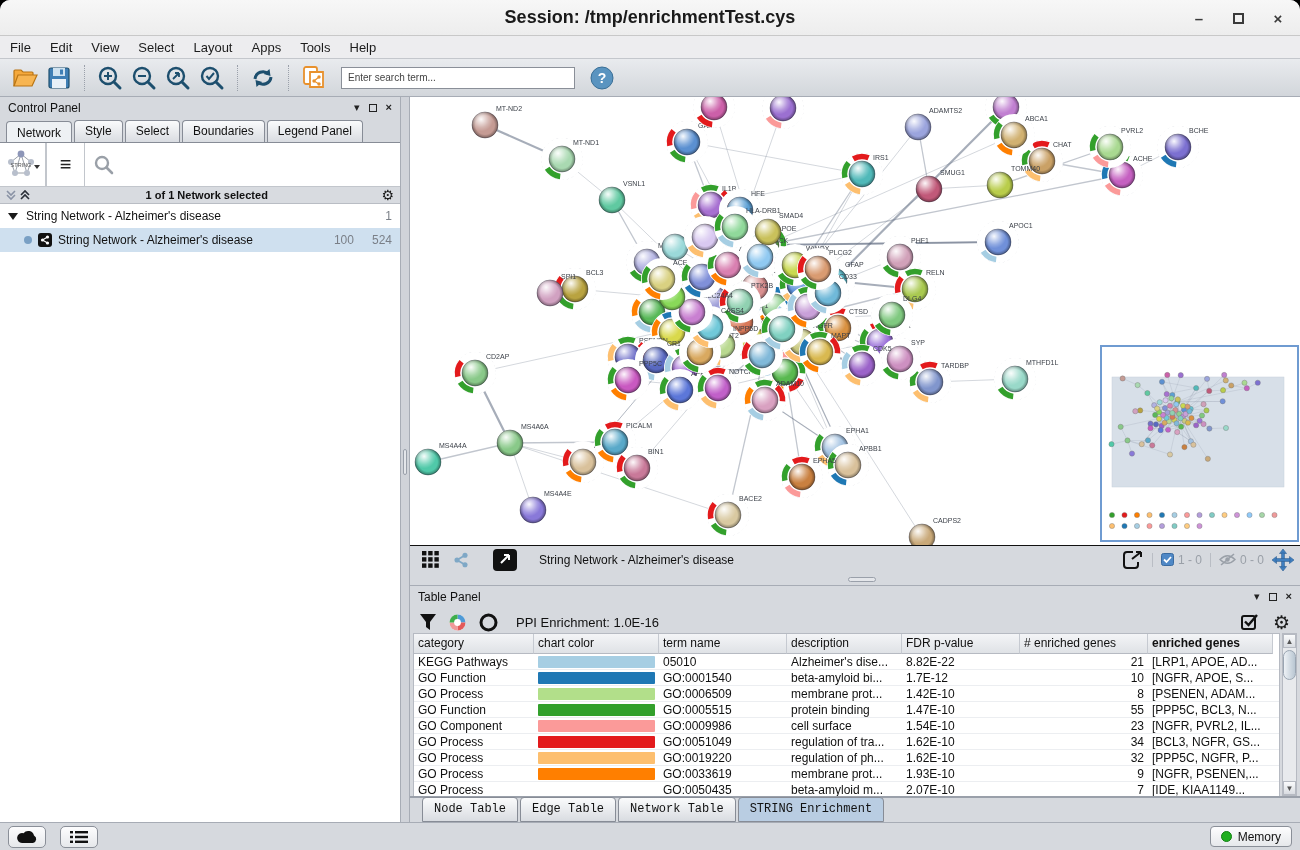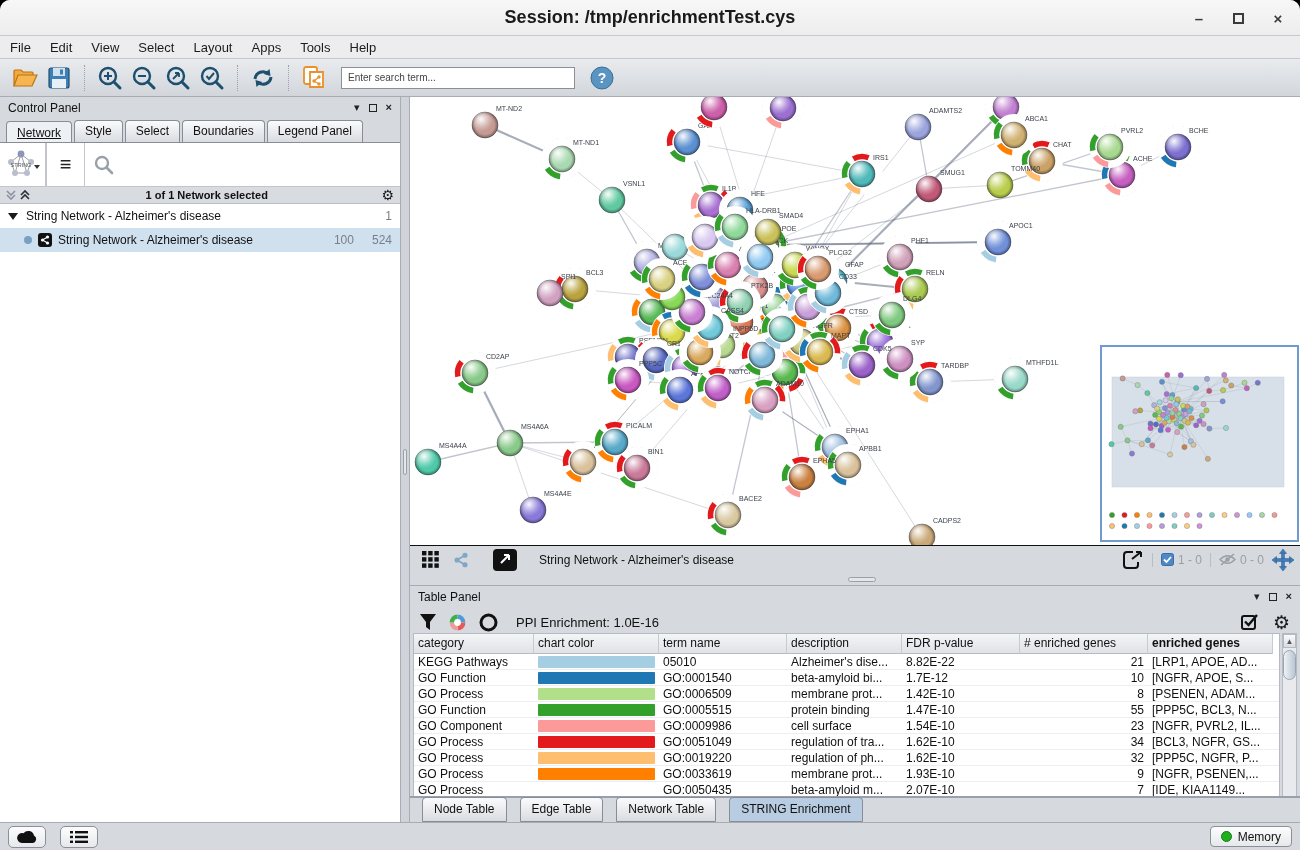--- a/index.html
+++ b/index.html
@@ -28,21 +28,21 @@
   .content { position:absolute; left:0; top:97px; width:1300px; height:725px; }
 
   
   .cpanel { position:absolute; left:0; top:0; width:401px; height:725px; background:#d6d9de; border-right:1px solid #a7acb5; }
   .panel-head { height:21px; display:flex; align-items:center; padding:0 8px; font-size:12px; color:#111; }
   .panel-head .ph-icons { margin-left:auto; display:flex; align-items:center; gap:9px; color:#333; }
   .ph-ic { font-size:11px; line-height:1; color:#222; }
   .ph-box { width:8px; height:8px; border:1.5px solid #222; }
   .cp-tabs { display:flex; padding:2px 4px 0 6px; height:24px; gap:2px; }
   .tab { font-size:12px; color:#111; padding:3px 10px 4px; border:1px solid #878c96; border-bottom:none; border-radius:4px 4px 0 0; background:linear-gradient(#fafbfc,#d9dce1); white-space:nowrap; }
-  .tab.active { background:#eef1f4; font-weight:normal; position:relative; top:1px; padding-top:4px;text-decoration:underline; }
+  .tab.active { background:#eef1f4; font-weight:normal; position:relative; top:1px; padding-top:4px; }
   .cp-body { position:absolute; left:0; top:45px; width:400px; bottom:0; background:#fff; border-top:1px solid #878c96; }
   .string-row { height:44px; display:flex; align-items:center; border-bottom:1px solid #c2c6cc; }
   .string-logo { width:46px; height:43px; display:flex; align-items:center; justify-content:center; border-right:1px solid #c2c6cc; }
   .s-input-wrap { position:relative; flex:1; height:100%; }
   .s-input { width:100%; height:100%; border:none; outline:none; font-size:13px; padding:0 8px; color:#333; }
   .s-input::placeholder { color:#9aa0a8; }
   .species-hint { position:absolute; left:188px; top:14px; font-size:13px; color:#9aa0a8; pointer-events:none; }
   .sq-btn { width:38px; height:43px; display:flex; align-items:center; justify-content:center; border-left:1px solid #c2c6cc; font-size:20px; color:#222; }
   .sel-row { height:17px; background:#d8dbe0; border-bottom:1px solid #b9bdc4; display:flex; align-items:center; padding:0 6px; font-size:11px; color:#111; }
   .sel-row .sel-text { flex:1; text-align:center; font-weight:bold; font-size:11px; }
@@ -63,38 +63,38 @@
   .netview { position:absolute; left:0; top:0; width:890px; height:448px; background:#fff; overflow:hidden; }
   .navigator { position:absolute; left:690px; top:248px; width:199px; height:197px; background:#fff; border:2px solid #6f9bd1; }
   .nettoolbar { position:absolute; left:0; top:448px; width:890px; height:28px; background:#d6d9de; border-top:1px solid #111; display:flex; align-items:center; padding:0 6px; gap:4px; }
   .nt-title { font-size:12px; color:#111; margin-left:14px; flex:1; }
   .nt-right { display:flex; align-items:center; gap:8px; color:#8a8f98; font-size:12px; }
   .nt-counter { display:flex; align-items:flex-start; gap:4px; color:#9aa0a8; border-left:1px solid #b9bdc4; padding-left:8px; }
   .hsplit { position:absolute; left:0; top:476px; width:890px; height:12px; background:#d6d9de; }
   .hsplit .pill-h { position:absolute; left:438px; top:4px; width:28px; height:5px; border:1px solid #9aa0aa; border-radius:3px; background:#e4e6ea; }
 
   
-  .tpanel { position:absolute; left:0; top:488px; width:890px; height:238px; background:#d6d9de; border-top:1px solid #a7acb5; }
+  .tpanel { position:absolute; left:0; top:488px; width:890px; height:211px; background:#d6d9de; border-top:1px solid #a7acb5; }
   .tp-toolbar { height:30px; display:flex; align-items:center; gap:12px; padding:0 10px; }
   .tp-ppi { font-size:13px; color:#111; margin-left:6px; flex:1; }
   .tp-right { display:flex; gap:14px; align-items:center; }
   .ttable { position:absolute; left:3px; top:47px; right:20px; bottom:0; background:#fff; overflow:hidden; border:1px solid #b6bac2; border-bottom:none; }
   .thead { display:flex; height:20px; }
   .th { background:linear-gradient(#f4f5f7,#dfe2e6); border-right:1px solid #c6cad1; border-bottom:1px solid #b6bac2; font-size:12px; color:#111; padding:2px 4px; white-space:nowrap; overflow:hidden; }
   .tbody { position:absolute; left:0; top:20px; right:0; bottom:0; overflow:hidden; }
   .trow { display:flex; height:16px; border-bottom:1px solid #eceef1; background:#fff; }
   .td { font-size:12px; color:#111; padding:0 4px; white-space:nowrap; overflow:hidden; line-height:16px; }
   .td.num { text-align:right; }
   .swatch { display:block; height:12px; margin-top:2px; border-radius:1px; }
   .vscroll { position:absolute; right:3px; top:47px; width:15px; bottom:0; background:#e8eaed; border:1px solid #b6bac2; }
   .vs-arrow { position:absolute; left:0; width:13px; height:14px; display:flex; align-items:center; justify-content:center; font-size:8px; color:#555; background:linear-gradient(#fafbfc,#d9dce1); border:1px solid #b6bac2; }
   .vs-thumb { position:absolute; left:0px; top:16px; width:13px; height:30px; background:linear-gradient(90deg,#eef2f6,#b9c6d2); border:1px solid #9aa5b2; border-radius:7px; }
 
   
-  .btabs { position:absolute; left:0; top:699px; width:890px; height:26px; background:#d6d9de; border-top:2px solid #9aa0aa; display:flex; align-items:flex-end; padding:3px 0 0 12px; gap:13px; }
+  .btabs { position:absolute; left:0; top:699px; width:890px; height:26px; background:#d6d9de; border-top:2px solid #9aa0aa; display:flex; align-items:flex-end; padding:3px 0 0 12px; gap:2px;font-family:Liberation Mono, monospace; }
   .btab { font-size:12px; color:#111; padding:4px 11px 5px; border:1px solid #878c96; border-radius:4px 4px 0 0; background:linear-gradient(#fafbfc,#d9dce1); }
   .btab.active { background:#b9cde2; }
 
   
   .statusbar { position:absolute; left:0; top:822px; width:1300px; height:28px; background:#d6d9de; border-top:1px solid #a7acb5; display:flex; align-items:center; padding:0 8px; gap:14px; }
   .sb-btn { width:38px; height:22px; border:1px solid #8a8f98; border-radius:5px; background:linear-gradient(#fdfdfe,#e6e8eb); display:flex; align-items:center; justify-content:center; }
   .memory-btn { margin-left:auto; height:21px; border:1px solid #8a8f98; border-radius:4px; background:linear-gradient(#fdfdfe,#e6e8eb); display:flex; align-items:center; gap:6px; padding:0 10px; font-size:12px; color:#111; }
   .dot-green { width:11px; height:11px; border-radius:50%; background:#1faf1f; border:1px solid #128012; }
   svg text { font-family:"Liberation Sans", sans-serif; }
 </style>

